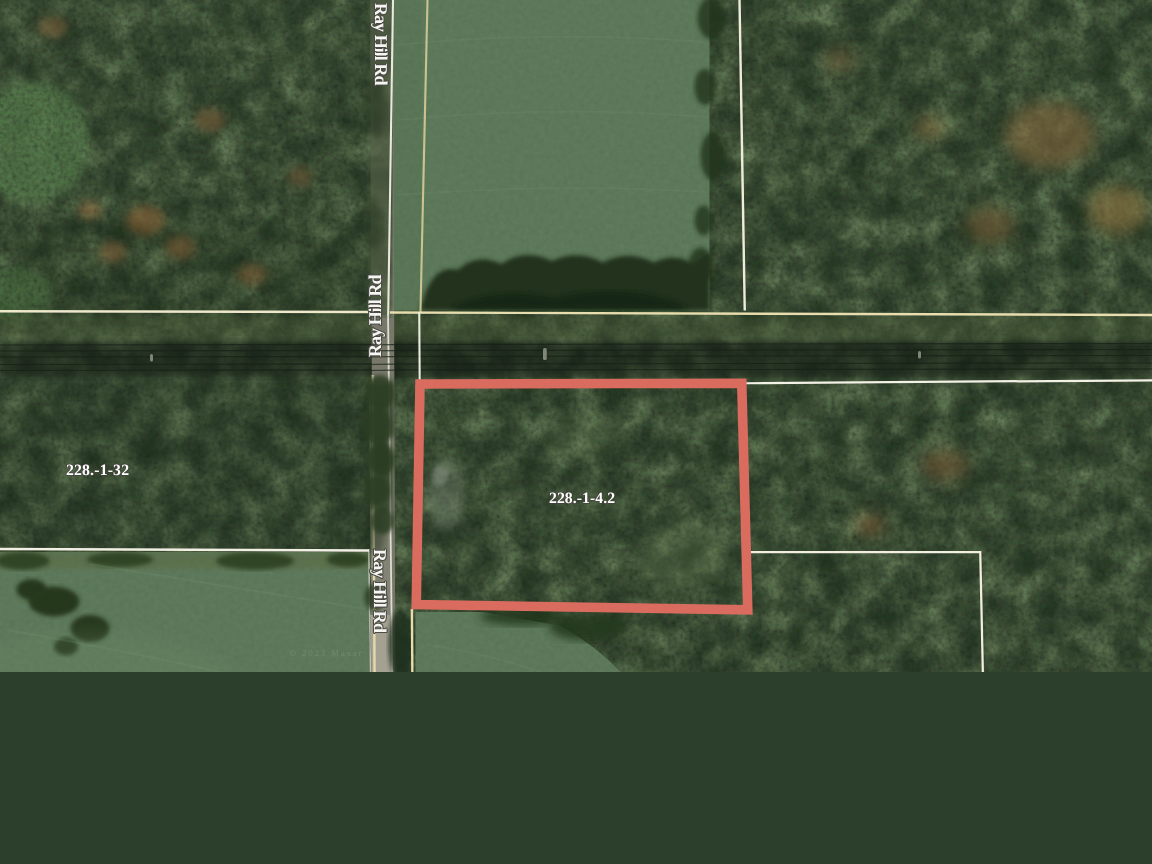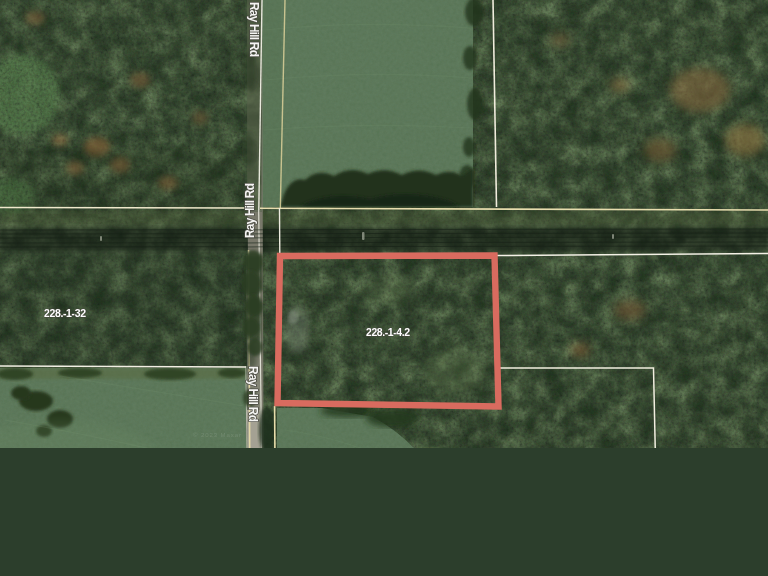--- a/index.html
+++ b/index.html
@@ -1,16 +1,16 @@
 <!DOCTYPE html>
 <html><head>
 <meta charset="utf-8">
 <style>
   html,body{margin:0;padding:0;background:#2c3e2c;}
-  #map{width:768px;height:448px;position:relative;overflow:hidden;font-family:Liberation Sans, sans-serif;}
+  #map{width:768px;height:448px;position:relative;overflow:hidden;font-family:Liberation Serif, serif;}
 </style>
 </head>
 <body>
 
 <div id="map">
 <svg width="768" height="576" viewBox="0 0 768 576">
 <defs>
   <filter id="forest" x="-2%" y="-2%" width="104%" height="104%">
     <feTurbulence type="fractalNoise" baseFrequency="0.055" numOctaves="4" seed="11" result="n"></feTurbulence>
     <feColorMatrix in="n" type="luminanceToAlpha" result="na"></feColorMatrix>

